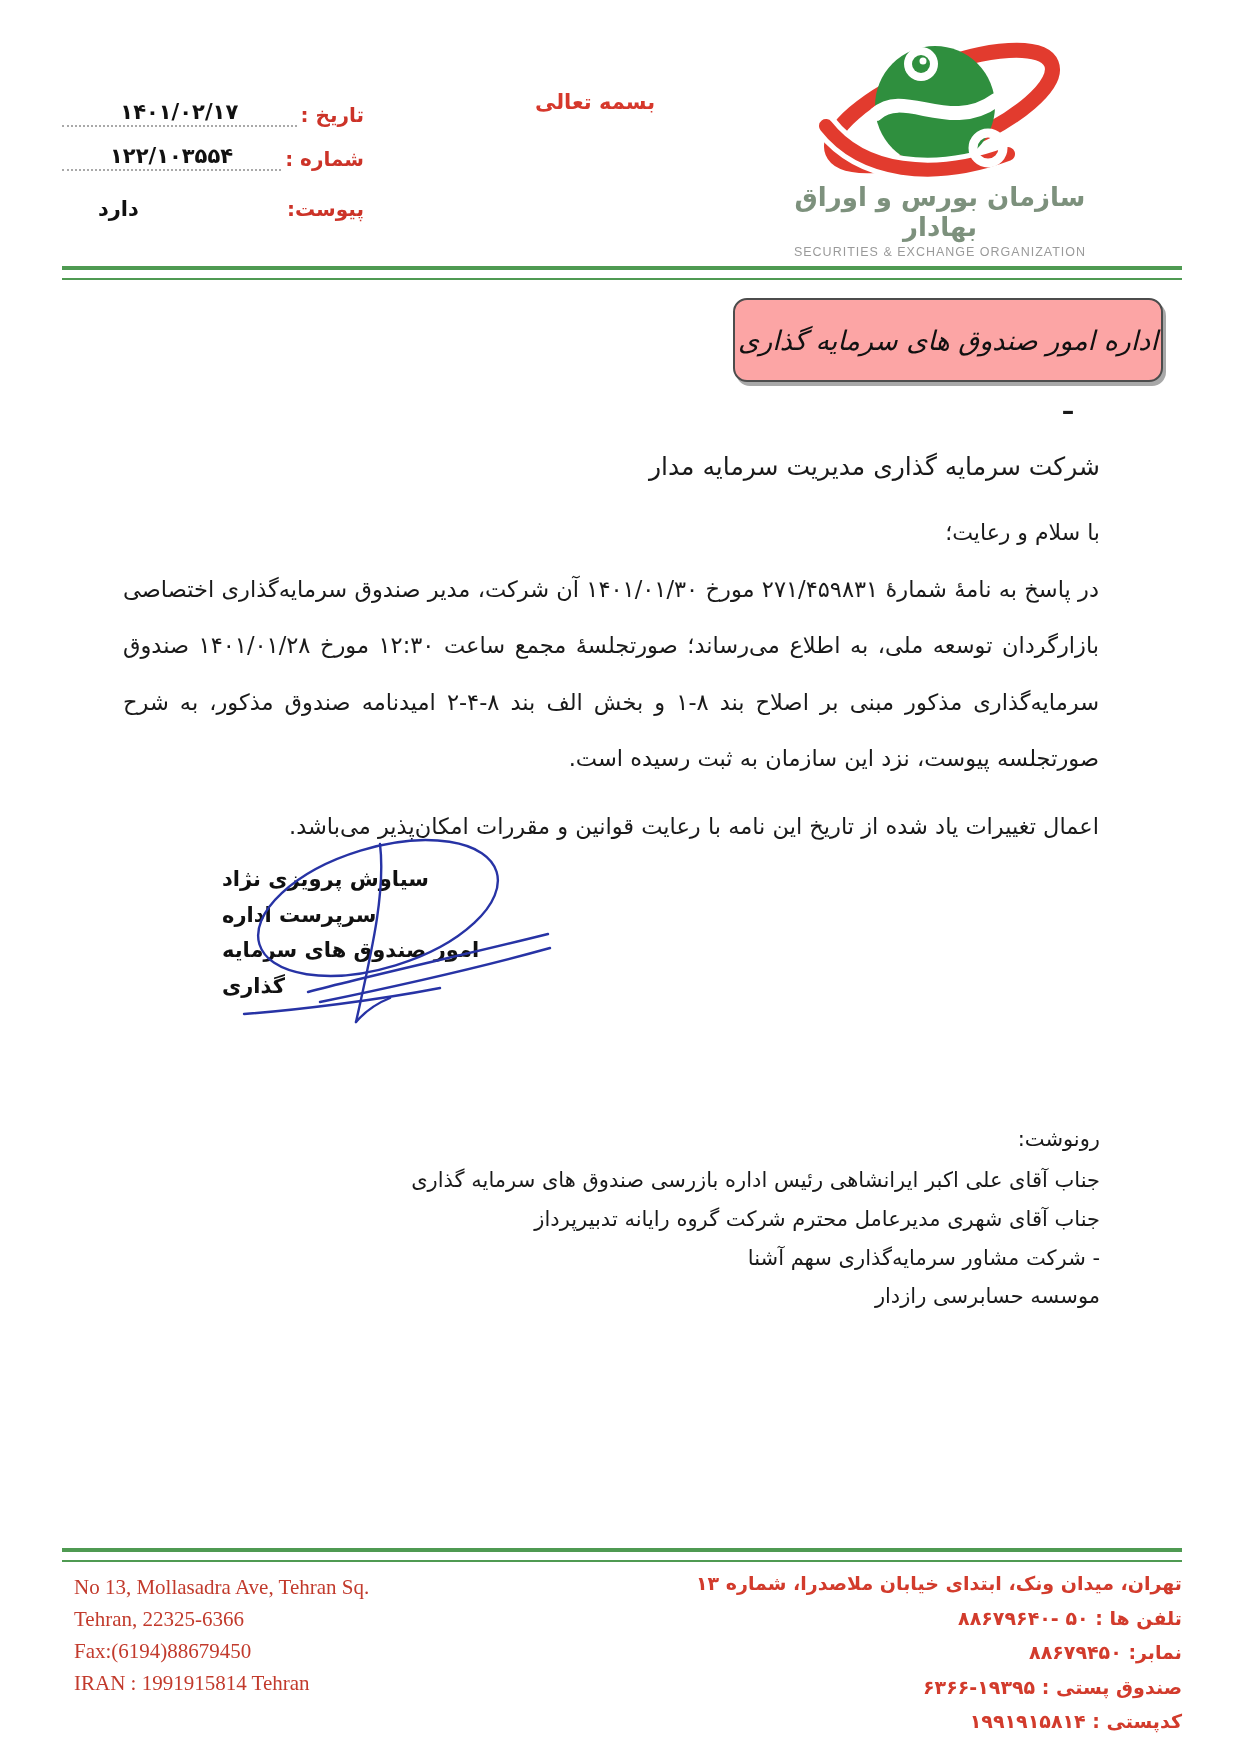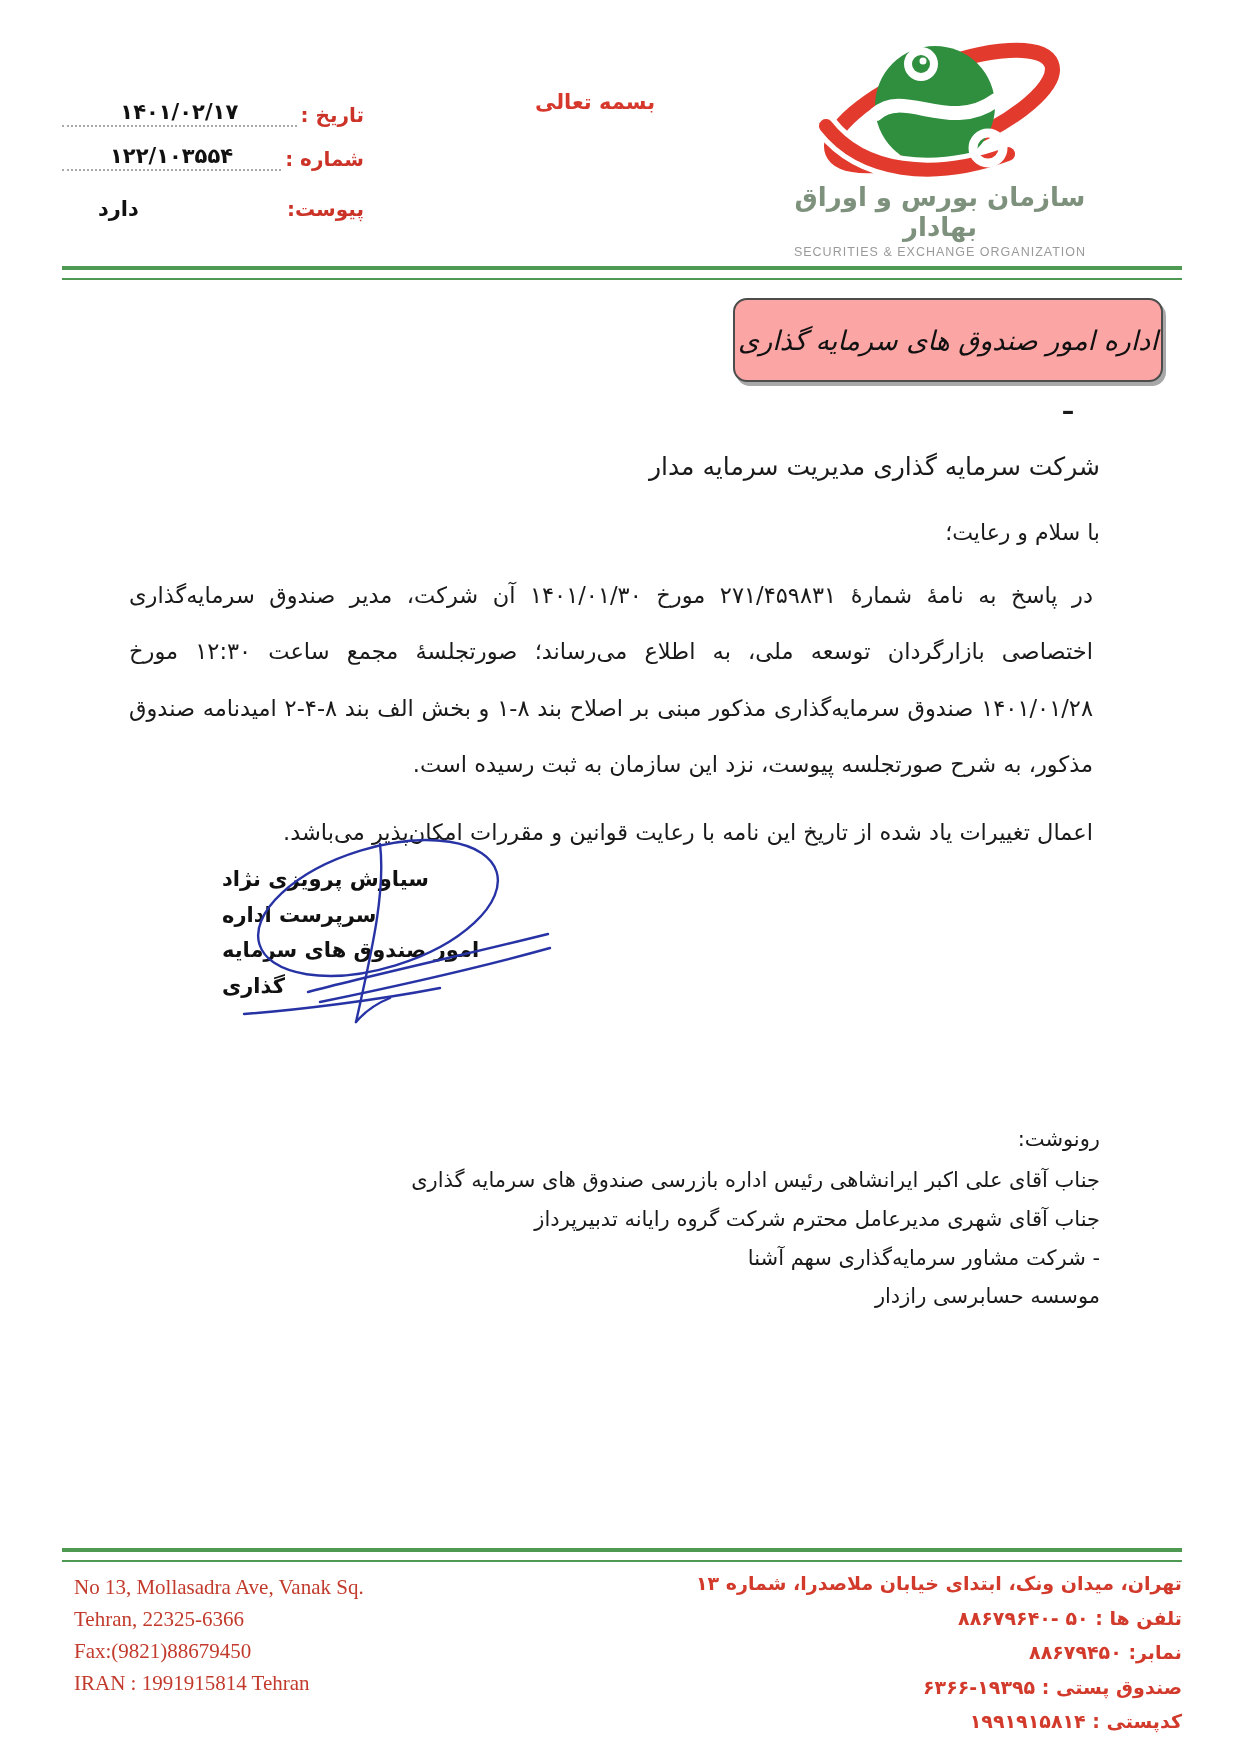--- a/index.html
+++ b/index.html
@@ -35,21 +35,21 @@
     display:flex;align-items:center;justify-content:center;
     font-size:27px;font-weight:normal;font-style:italic;direction:rtl;color:#111;}
   
   .dash-mark{position:absolute;left:1040px;top:396px;width:56px;text-align:center;
     font-size:25px;font-weight:bold;}
   .recipient{position:absolute;right:140px;top:452px;direction:rtl;
     font-size:25px;font-weight:normal;}
   .salutation{position:absolute;right:140px;top:520px;direction:rtl;font-size:22px;}
   .body-text{position:absolute;right:140px;left:122px;top:560px;direction:rtl;
     font-size:22.5px;line-height:2.5;text-align:justify;}
-  .body-text p{margin:7px;}
+  .body-text p{margin:1px;}
   .body-text p + p{margin-top:12px;text-align:right;}
   
   .sig-block{position:absolute;left:222px;top:862px;width:306px;text-align:left;
     direction:rtl;font-weight:bold;font-size:21px;line-height:1.7;color:#111;}
   .sig-svg{position:absolute;left:228px;top:836px;pointer-events:none;}
   
   .cc{position:absolute;right:140px;top:1120px;direction:rtl;text-align:right;
     font-size:21px;line-height:1.85;}
   .cc-label{margin-bottom:2px;}
   
@@ -142,23 +142,23 @@
     <div class="cc-label">رونوشت:</div>
     <div>جناب آقای علی اکبر ایرانشاهی  رئیس اداره بازرسی صندوق های سرمایه گذاری</div>
     <div>جناب آقای شهری  مدیرعامل محترم شرکت گروه رایانه تدبیرپرداز</div>
     <div>- شرکت مشاور سرمایه‌گذاری سهم آشنا</div>
     <div>موسسه حسابرسی رازدار</div>
   </div>
 
   <div class="rule bottom"></div>
 
   <div class="footer-en">
-    <div>No 13, Mollasadra Ave, Vanak Sq.</div>
+    <div>No 13, Mollasadra Ave, Tehran Sq.</div>
     <div>Tehran, 22325-6366</div>
-    <div>Fax:(9821)88679450</div>
+    <div>Fax:(6194)88679450</div>
     <div>IRAN : 1991915814 Tehran</div>
   </div>
 
   <div class="footer-fa">
     <div>تهران، میدان ونک، ابتدای خیابان ملاصدرا، شماره ۱۳</div>
     <div>تلفن ها : ۵۰ -۸۸۶۷۹۶۴۰</div>
     <div>نمابر: ۸۸۶۷۹۴۵۰</div>
     <div>صندوق پستی : ۱۹۳۹۵-۶۳۶۶</div>
     <div>کدپستی : ۱۹۹۱۹۱۵۸۱۴</div>
   </div>

